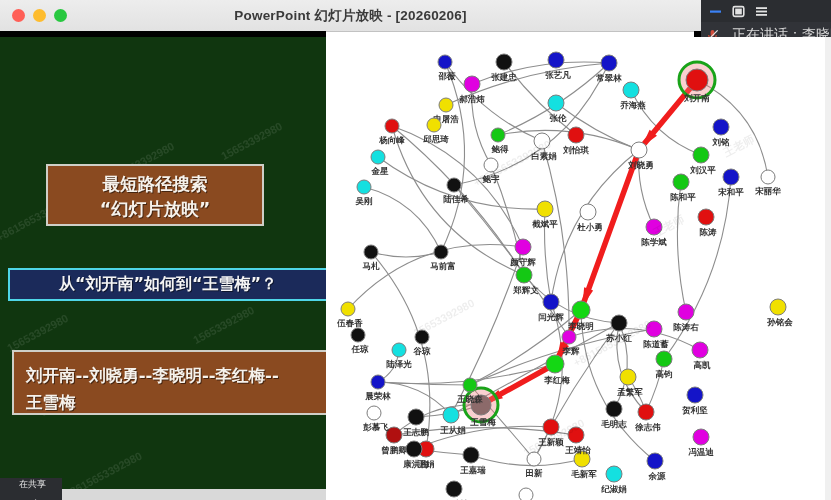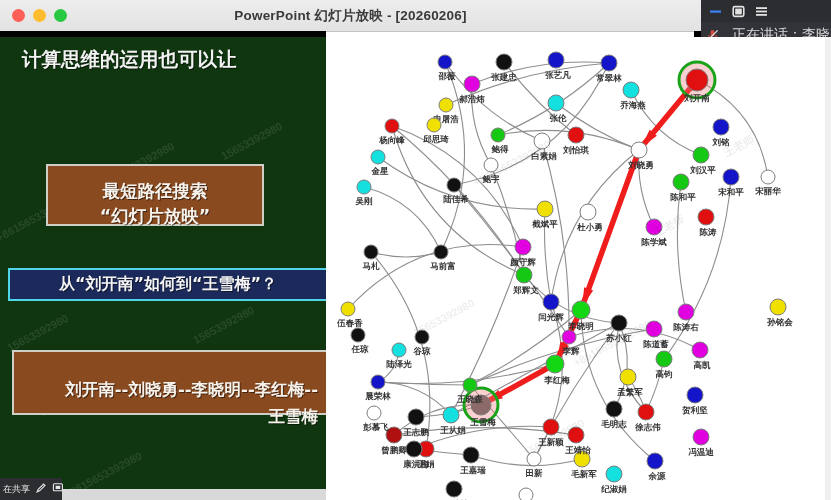--- a/index.html
+++ b/index.html
@@ -35,46 +35,46 @@
 
   
   #slide{position:absolute;left:0;top:37px;width:326px;height:452px;background:#10360f;overflow:hidden;}
   #slide-bottom{position:absolute;left:0;top:489px;width:326px;height:11px;background:#d9d9d9;}
 
   #headline{position:absolute;left:22px;top:45px;width:290px;color:#f2f2f2;
     font-size:19.5px;line-height:29px;font-weight:bold;
     font-family:"DejaVu Sans","Liberation Sans",sans-serif;
     text-shadow:1px 1px 0 rgba(0,0,0,.55);}
 
-  .box{position:absolute;box-sizing:border-box;text-align:right;}
+  .box{position:absolute;box-sizing:border-box;}
   #box-topic{left:46px;top:164px;width:218px;height:62px;background:#8a4a20;
-    border:2px solid #cfcfc7;padding-top:13px;text-align:center;}
+    border:2px solid #cfcfc7;padding-top:6px;text-align:center;}
   #box-topic .ln{color:#f6f2ec;font-size:17.5px;line-height:25px;font-weight:bold;
     font-family:"DejaVu Sans","Liberation Sans",sans-serif;text-shadow:1px 1px 0 rgba(0,0,0,.5);}
 
   #box-q{left:8px;top:268px;width:320px;height:33px;background:#1b2a5a;
     border:2px solid #4fd6e8;display:flex;align-items:center;justify-content:center;}
   #box-q .ln{color:#f4f4f4;font-size:16px;font-weight:bold;
     font-family:"DejaVu Sans","Liberation Sans",sans-serif;text-shadow:1px 1px 0 rgba(0,0,0,.5);white-space:nowrap;}
 
   #box-ans{left:12px;top:350px;width:318px;height:65px;background:#8a4a20;
-    border:2px solid #cfcfc7;padding:24px 10px 0 12px;box-sizing:border-box;}
+    border:2px solid #cfcfc7;padding:10px 10px 0 12px;box-sizing:border-box;}
   #box-ans .ln{color:#f6f2ec;font-size:16.5px;line-height:27px;font-weight:bold;
     font-family:"DejaVu Sans","Liberation Sans",sans-serif;text-shadow:1px 1px 0 rgba(0,0,0,.5);}
 
   .wm{position:absolute;color:rgba(255,255,255,.10);font-size:11px;
      transform:rotate(-28deg);white-space:nowrap;pointer-events:none;font-weight:bold;}
 
   
   #graph-wrap{position:absolute;left:326px;top:37px;width:505px;height:463px;background:#fff;overflow:hidden;}
   #graph{position:absolute;left:0;top:0;width:505px;height:463px;}
 
   
   #tool{position:absolute;left:0;top:478px;width:62px;height:22px;background:#2b2d31;
-     display:flex;align-items:center;gap:5px;padding-left:3px;box-sizing:border-box;}
+     display:flex;align-items:center;gap:5px;padding-left:3px;box-sizing:border-box;flex-direction:column;}
   #tool .tlabel{color:#e7e7e7;font-size:9px;white-space:nowrap;}
   #right-gutter{position:absolute;left:825px;top:37px;width:6px;height:463px;background:#f0f0f0;}
 </style>
 </head>
 <body>
 
 <div id="app">
 
   <div id="titlebar">
     <div id="traffic">
@@ -128,21 +128,20 @@
     <div class="wm" style="left:-8px;top:175px;">+8615653392980</div>
     <div class="wm" style="left:150px;top:158px;">+8615653392980</div>
     <div class="wm" style="left:4px;top:290px;">15653392980</div>
     <div class="wm" style="left:190px;top:282px;">15653392980</div>
     <div class="wm" style="left:40px;top:360px;">王老师</div>
     <div class="wm" style="left:198px;top:355px;">王老师</div>
     <div class="wm" style="left:60px;top:432px;">+8615653392980</div>
   </div>
 
   <div id="headline">
-    <div>计算思维的运用也可以让</div>
   </div>
 
   <div class="box" id="box-topic">
     <div class="ln">最短路径搜索</div>
     <div class="ln">“幻灯片放映”</div>
   </div>
 
   <div class="box" id="box-q">
     <div class="ln">从“刘开南”如何到“王雪梅”？</div>
   </div>

